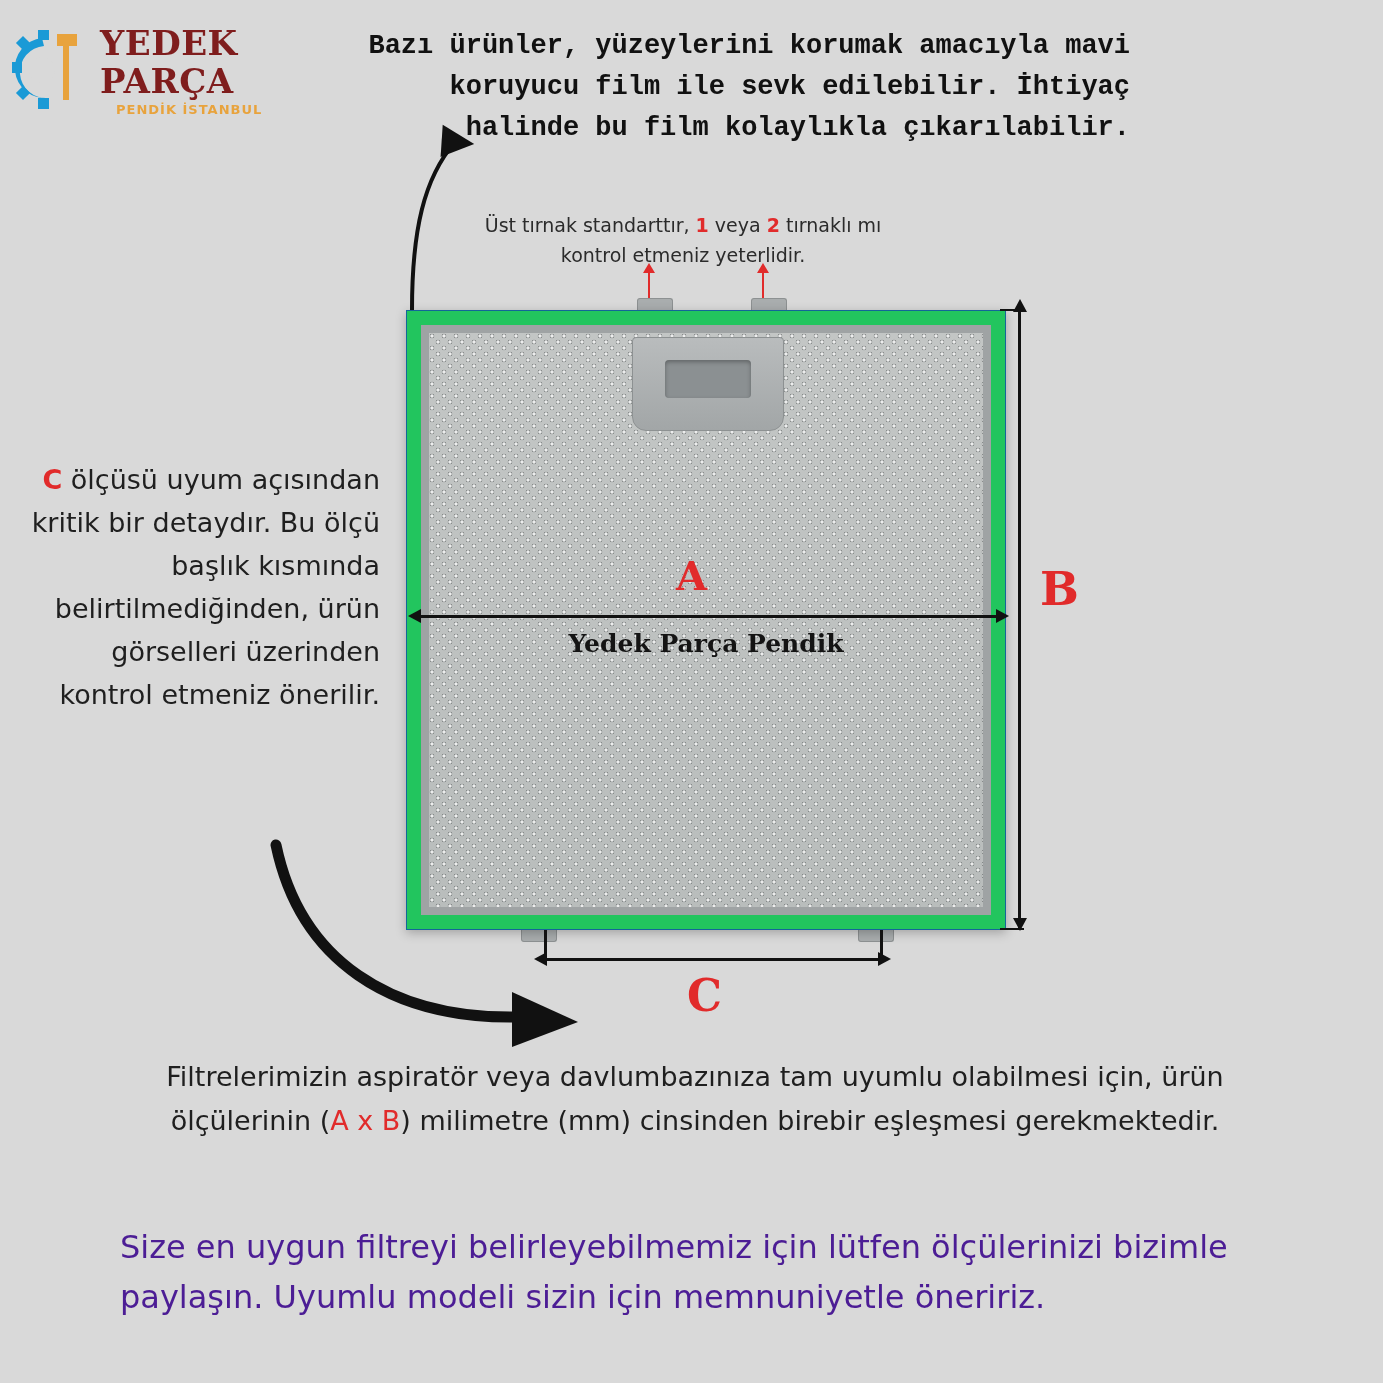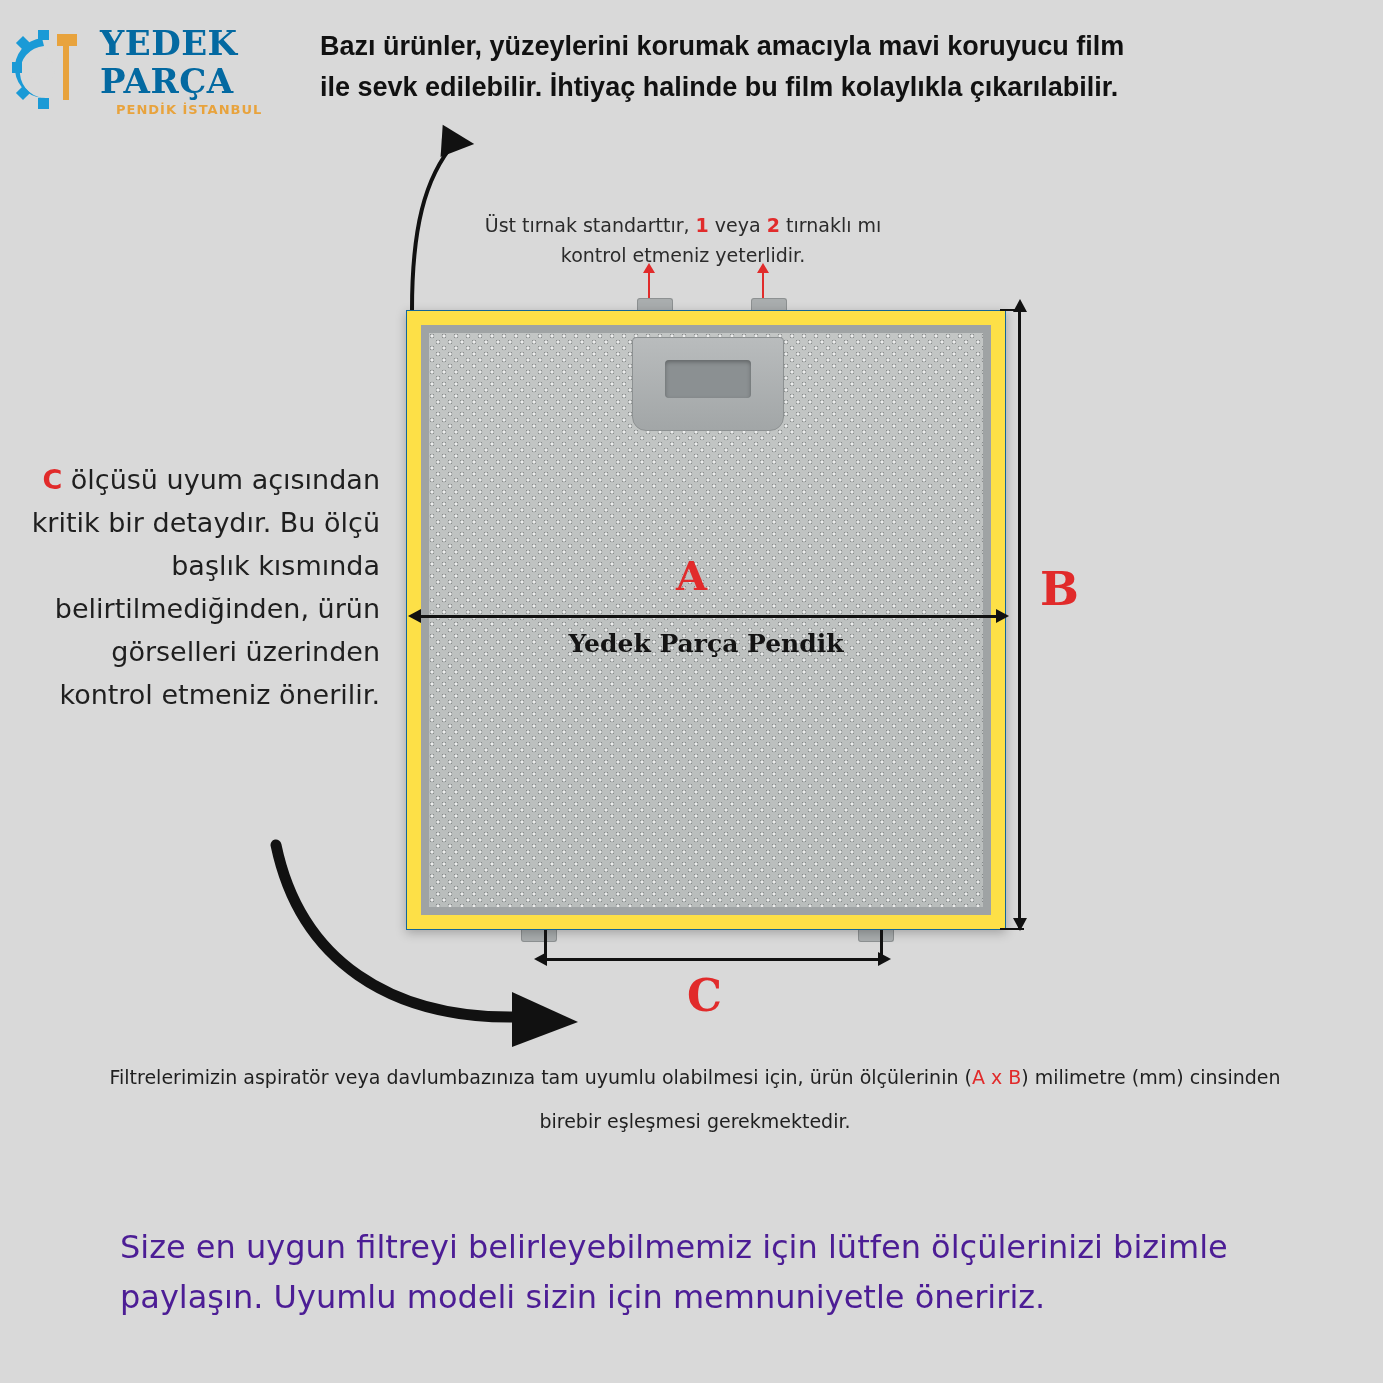--- a/index.html
+++ b/index.html
@@ -38,41 +38,41 @@
     position: absolute;
     left: 92px;
     top: 14px;
     width: 190px;
   }
   .logo-line1, .logo-line2 {
     font-family: "DejaVu Serif", serif;
     font-weight: bold;
     font-size: 34px;
     letter-spacing: 0.5px;
-    color: #0369a1;
+    color: #7f1d1d;
     line-height: 38px;
   }
   .logo-sub {
     font-family: "DejaVu Sans", sans-serif;
     font-weight: bold;
     font-size: 13px;
     color: #e8a33d;
     letter-spacing: 1px;
     margin-top: 2px;
     margin-left: 16px;
   }
 
   
   .headline {
     position: absolute;
     left: 320px;
     top: 26px;
     width: 810px;
-    text-align: left;
-    font-family: Liberation Sans, sans-serif;
+    text-align: right;
+    font-family: Liberation Mono, monospace;
     font-weight: bold;
     font-size: 27px;
     line-height: 41px;
     color: #111;
   }
 
   
   .tab-note {
     position: absolute;
     left: 468px;
@@ -89,21 +89,21 @@
   .filter {
     position: absolute;
     left: 406px;
     top: 310px;
     width: 600px;
     height: 620px;
   }
   .filter-frame {
     position: absolute;
     inset: 0;
-    background: #fde047;
+    background: #22c55e;
     border: 1px solid #136699;
     box-shadow: 0 3px 10px rgba(0,0,0,0.25);
   }
   .filter-inner-border {
     position: absolute;
     left: 14px; top: 14px; right: 14px; bottom: 14px;
     background: #9fa3a4;
   }
   .filter-mesh {
     position: absolute;
@@ -254,21 +254,21 @@
   }
   .left-note .cmark { color: #e12b2b; font-weight: bold; }
 
   
   .bottom-note {
     position: absolute;
     left: 100px;
     top: 1055px;
     width: 1190px;
     text-align: center;
-    font-size: 19px;
+    font-size: 27px;
     line-height: 44px;
     color: #1f1f1f;
   }
   .bottom-note .ab { color: #e12b2b; }
 
   .red-note {
     position: absolute;
     left: 120px;
     top: 1222px;
     width: 1150px;

